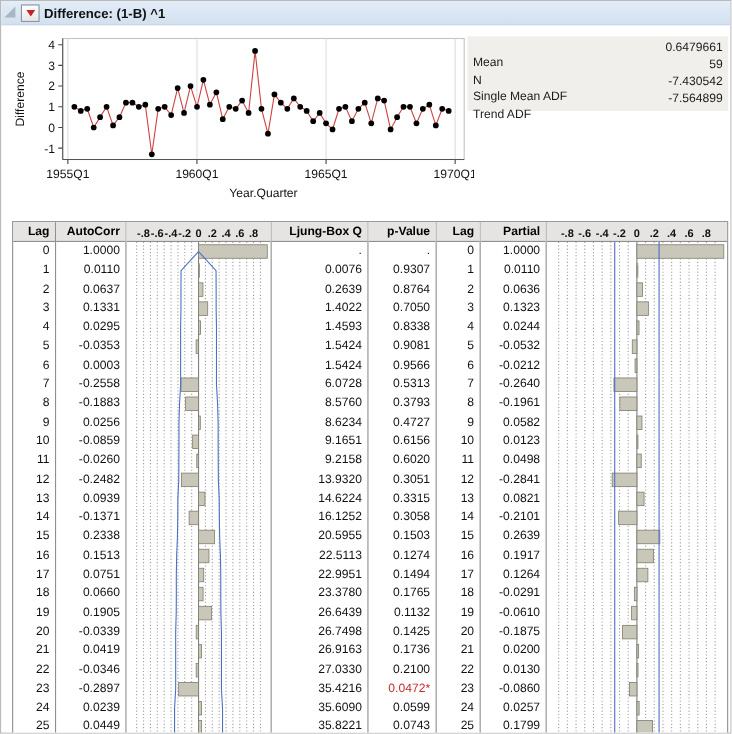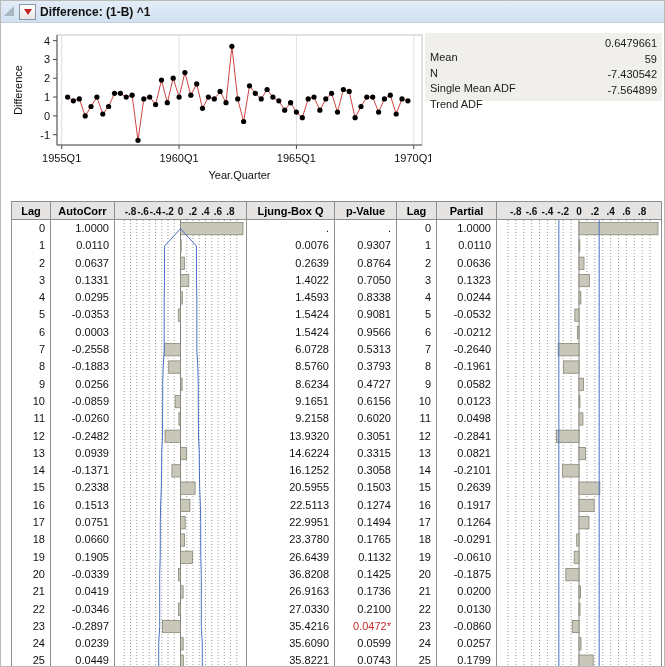--- a/index.html
+++ b/index.html
@@ -10,21 +10,21 @@
   .red-tri{width:0;height:0;border-left:4px solid transparent;border-right:4px solid transparent;border-top:6px solid #c02424;}
   .title{font-weight:bold;font-size:12px;color:#111;}
   .ts-chart{position:absolute;left:8px;top:26px;width:422px;height:172px;}
   .stats-panel{position:absolute;left:424px;top:32px;width:237px;background:#f0efec;font-size:11px;padding:3px 5px;box-sizing:border-box;}
   .stat-row{display:flex;justify-content:space-between;height:15.6px;line-height:15.6px;}
   .stat-label{color:#1a1a1a;margin-top:14px;}
   .stat-value{color:#1a1a1a;text-align:center;}
   .corr-table{position:absolute;left:10px;top:200px;display:flex;border:1px solid #8f8f8f;background:#fff;}
   .col{border-right:1px solid #8f8f8f;box-sizing:content-box;}
   .col:last-child{border-right:none;}
-  .col-header{height:18px;line-height:18px;background:#e5e4e2;font-weight:bold;font-size:11px;border-bottom:1px solid #8f8f8f;padding:0 5px;box-sizing:border-box;text-align:center;white-space:nowrap;overflow:hidden;}
+  .col-header{height:18px;line-height:18px;background:#e5e4e2;font-weight:bold;font-size:11px;border-bottom:1px solid #8f8f8f;padding:0 5px;box-sizing:border-box;text-align:right;white-space:nowrap;overflow:hidden;}
   .col-header.plot{padding:0;}
   .cell{height:17.3px;line-height:17.3px;font-size:11px;text-align:right;padding:0 5px;box-sizing:border-box;white-space:nowrap;color:#111;}
   .cell.red{color:#c62b2b;}
   .plot-body{display:block;}
 </style>
 </head>
 <body>
 
 <div class="app">
   <div class="outline-header">
@@ -281,21 +281,21 @@
         <div class="cell">9.1651</div>
         <div class="cell">9.2158</div>
         <div class="cell">13.9320</div>
         <div class="cell">14.6224</div>
         <div class="cell">16.1252</div>
         <div class="cell">20.5955</div>
         <div class="cell">22.5113</div>
         <div class="cell">22.9951</div>
         <div class="cell">23.3780</div>
         <div class="cell">26.6439</div>
-        <div class="cell">36.8208</div>
+        <div class="cell">26.7498</div>
         <div class="cell">26.9163</div>
         <div class="cell">27.0330</div>
         <div class="cell">35.4216</div>
         <div class="cell">35.6090</div>
         <div class="cell">35.8221</div>
       </div>
       <div class="col" style="width: 61px;">
         <div class="col-header">p-Value</div>
         <div class="cell">.</div>
         <div class="cell">0.9307</div>

